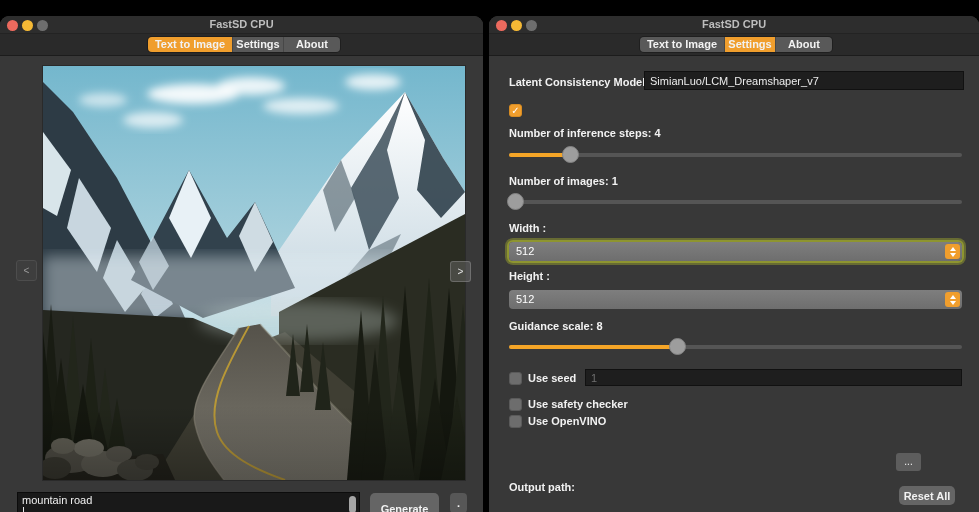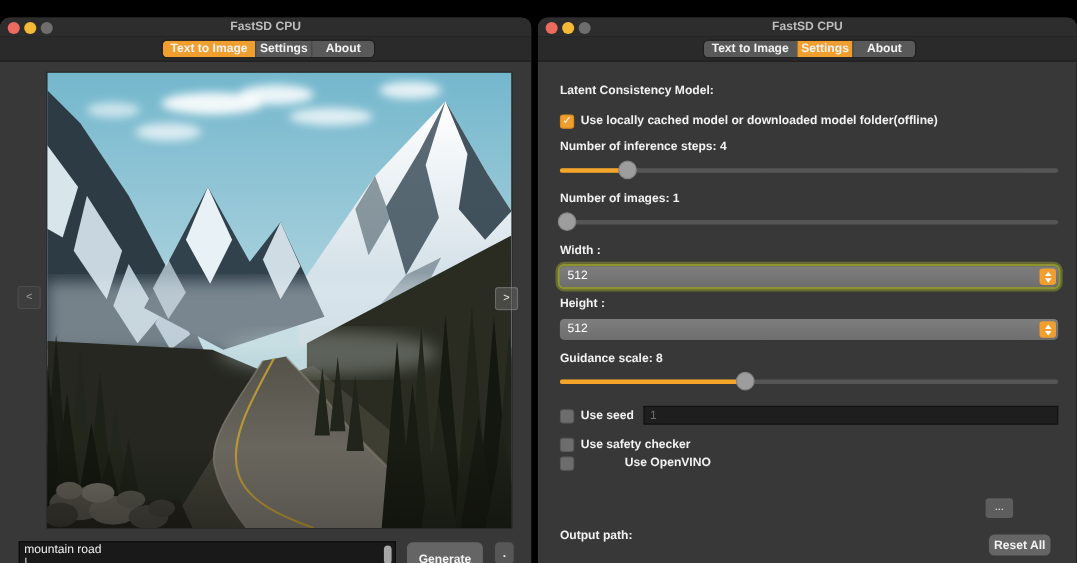--- a/index.html
+++ b/index.html
@@ -217,23 +217,23 @@
     </div>
     <div class="tabstrip">
       <div class="segctl" style="left:151px;">
         <button class="seg w1">Text to Image</button>
         <button class="seg w2 active">Settings</button>
         <button class="seg w3">About</button>
       </div>
     </div>
 
     <div class="label" style="left:20px;top:60px;">Latent Consistency Model:</div>
+    <input class="dark-input" style="left: 155px; top: 55px; width: 320px; height: 19px;" value="SimianLuo/LCM_Dreamshaper_v7">
 
     <span class="checkbox checked" style="left:20px;top:88px;">✓</span>
-    <div class="label" style="left:39px;top:88px;">Use locally cached model or downloaded model folder(offline)</div>
 
     <div class="label" style="left:20px;top:111px;">Number of inference steps: 4</div>
     <div class="slider-track" style="left:20px;top:137px;width:453px;">
       <div class="slider-fill" style="width:61px;"></div>
       <div class="slider-thumb" style="left:53px;"></div>
     </div>
 
     <div class="label" style="left:20px;top:159px;">Number of images: 1</div>
     <div class="slider-track" style="left:20px;top:184px;width:453px;">
       <div class="slider-thumb" style="left:-2px;"></div>
@@ -264,20 +264,20 @@
     </div>
 
     <span class="checkbox" style="left:20px;top:356px;"></span>
     <div class="label" style="left:39px;top:356px;">Use seed</div>
     <input class="dark-input" style="left: 96px; top: 353px; width: 377px; height: 17px; color: rgb(111, 111, 111);" value="1">
 
     <span class="checkbox" style="left:20px;top:382px;"></span>
     <div class="label" style="left:39px;top:382px;">Use safety checker</div>
 
     <span class="checkbox" style="left:20px;top:399px;"></span>
-    <div class="label" style="left:39px;top:399px;margin-left:40px;">Use OpenVINO</div>
+    <div class="label" style="left:39px;top:399px;">Use OpenVINO</div>
 
     <div class="label" style="left:20px;top:417px;margin-top:48px;">Output path:</div>
     <button class="btn" id="browse-btn">...</button>
 
     <button class="btn" id="reset-btn">Reset All</button>
   </div>
 </div>
 
 </body></html>

